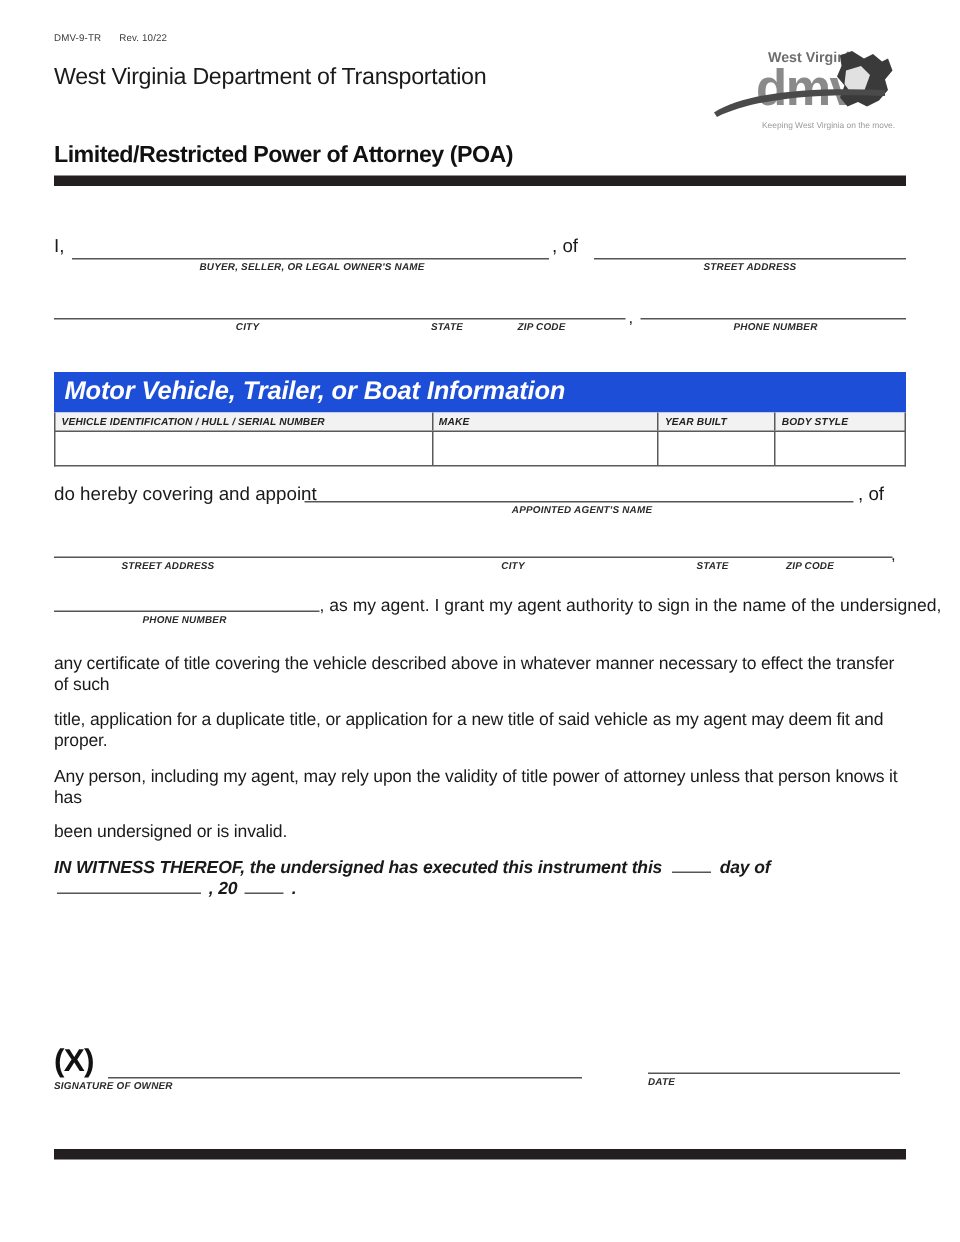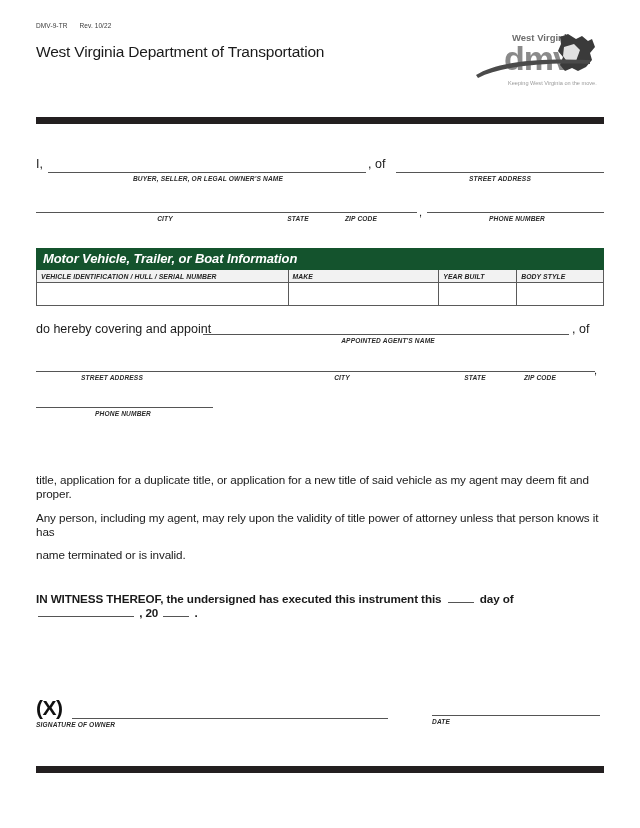--- a/index.html
+++ b/index.html
@@ -108,23 +108,23 @@
     color: #1a1a1a;
   }
 
   
   .tbl {
     position: absolute;
     left: 36px; top: 248px;
     width: 568px;
   }
   .tbl-head {
-    background: #14532d;
+    background: #1d4ed8;
     color: #fff;
-    font-size: 13px;
+    font-size: 17px;
     font-weight: bold;
     font-style: italic;
     padding: 3px 6px 4px 7px;
     letter-spacing: -0.1px;
   }
   .tbl-cols {
     display: flex;
     border-left: 1px solid #5a5a5a;
     border-right: 1px solid #5a5a5a;
     border-bottom: 1px solid #5a5a5a;
@@ -187,20 +187,21 @@
 </head>
 <body>
 
 <div class="page">
 
   <div class="form-code">
     <span>DMV-9-TR</span><span class="rev">Rev. 10/22</span>
   </div>
 
   <div class="dept-line">West Virginia Department of Transportation</div>
+  <div class="subtitle">Limited/Restricted Power of Attorney (POA)</div>
 
   <div class="rule-thick rule-top"></div>
 
   <div class="logo">
     <svg width="140" height="62" viewBox="0 0 140 62" xmlns="http://www.w3.org/2000/svg">
       <text x="48" y="14" font-family="Liberation Sans, sans-serif" font-size="9.5" font-weight="bold" fill="#6e6e6e">West Virginia</text>
       <text x="40" y="43" font-family="Liberation Sans, sans-serif" font-size="34" font-weight="bold" fill="#8a8a8a" letter-spacing="-1">dmv</text>
       <path d="M96 10 L104 7 L112 12 L118 9 L124 14 L128 12 L131 20 L126 26 L128 33
                L122 40 L114 44 L108 41 L101 44 L96 38 L99 30 L94 24 L97 17 Z" fill="#3a3a3a"></path>
       <path d="M100 20 L110 17 L116 23 L112 34 L104 36 L99 29 Z" fill="#ffffff" opacity="0.85"></path>
@@ -249,26 +250,28 @@
 
   <div class="fline" style="left:36px; top:371px; width:559px;"></div>
   <div class="flabel" style="left:62px; top:374px; width:100px;">STREET ADDRESS</div>
   <div class="flabel" style="left:308px; top:374px; width:68px;">CITY</div>
   <div class="flabel" style="left:444px; top:374px; width:62px;">STATE</div>
   <div class="flabel" style="left:504px; top:374px; width:72px;">ZIP CODE</div>
   <div class="comma" style="left:594px; top:364px;">,</div>
 
   <div class="fline" style="left:36px; top:407px; width:177px;"></div>
   <div class="flabel" style="left:68px; top:410px; width:110px;">PHONE NUMBER</div>
-
+  <div class="ftext" style="left:213px; top:397px; font-size:11.7px;">, as my agent.  I grant my agent authority to sign in the name of the undersigned,</div>
+
+  <div class="para" style="top:436px;">any certificate of title covering the vehicle described above in whatever manner necessary to effect the transfer of such</div>
   <div class="para" style="top:473px;">title, application for a duplicate title, or application for a new title of said vehicle as my agent may deem fit and proper.</div>
   <div class="para" style="top:511px;">Any person, including my agent, may rely upon the validity of title power of attorney unless that person knows it has</div>
-  <div class="para" style="top:548px;">name terminated or is invalid.</div>
-
-  <div class="para para-bold" style="top:592px;">
+  <div class="para" style="top:548px;">been undersigned or is invalid.</div>
+
+  <div class="para para-bold" style="top:572px;font-style:italic;">
     <span>IN WITNESS THEREOF, the undersigned has executed this instrument this</span>
     <span style="display:inline-block; width:26px; border-bottom:1px solid #555; margin:0 3px;"></span>
     <span>day of</span>
     <span style="display:inline-block; width:96px; border-bottom:1px solid #555; margin:0 2px;"></span>
     <span>, 20</span>
     <span style="display:inline-block; width:26px; border-bottom:1px solid #555; margin:0 2px;"></span>
     <span>.</span>
   </div>
 
   <div class="sig-x">(X)</div>

